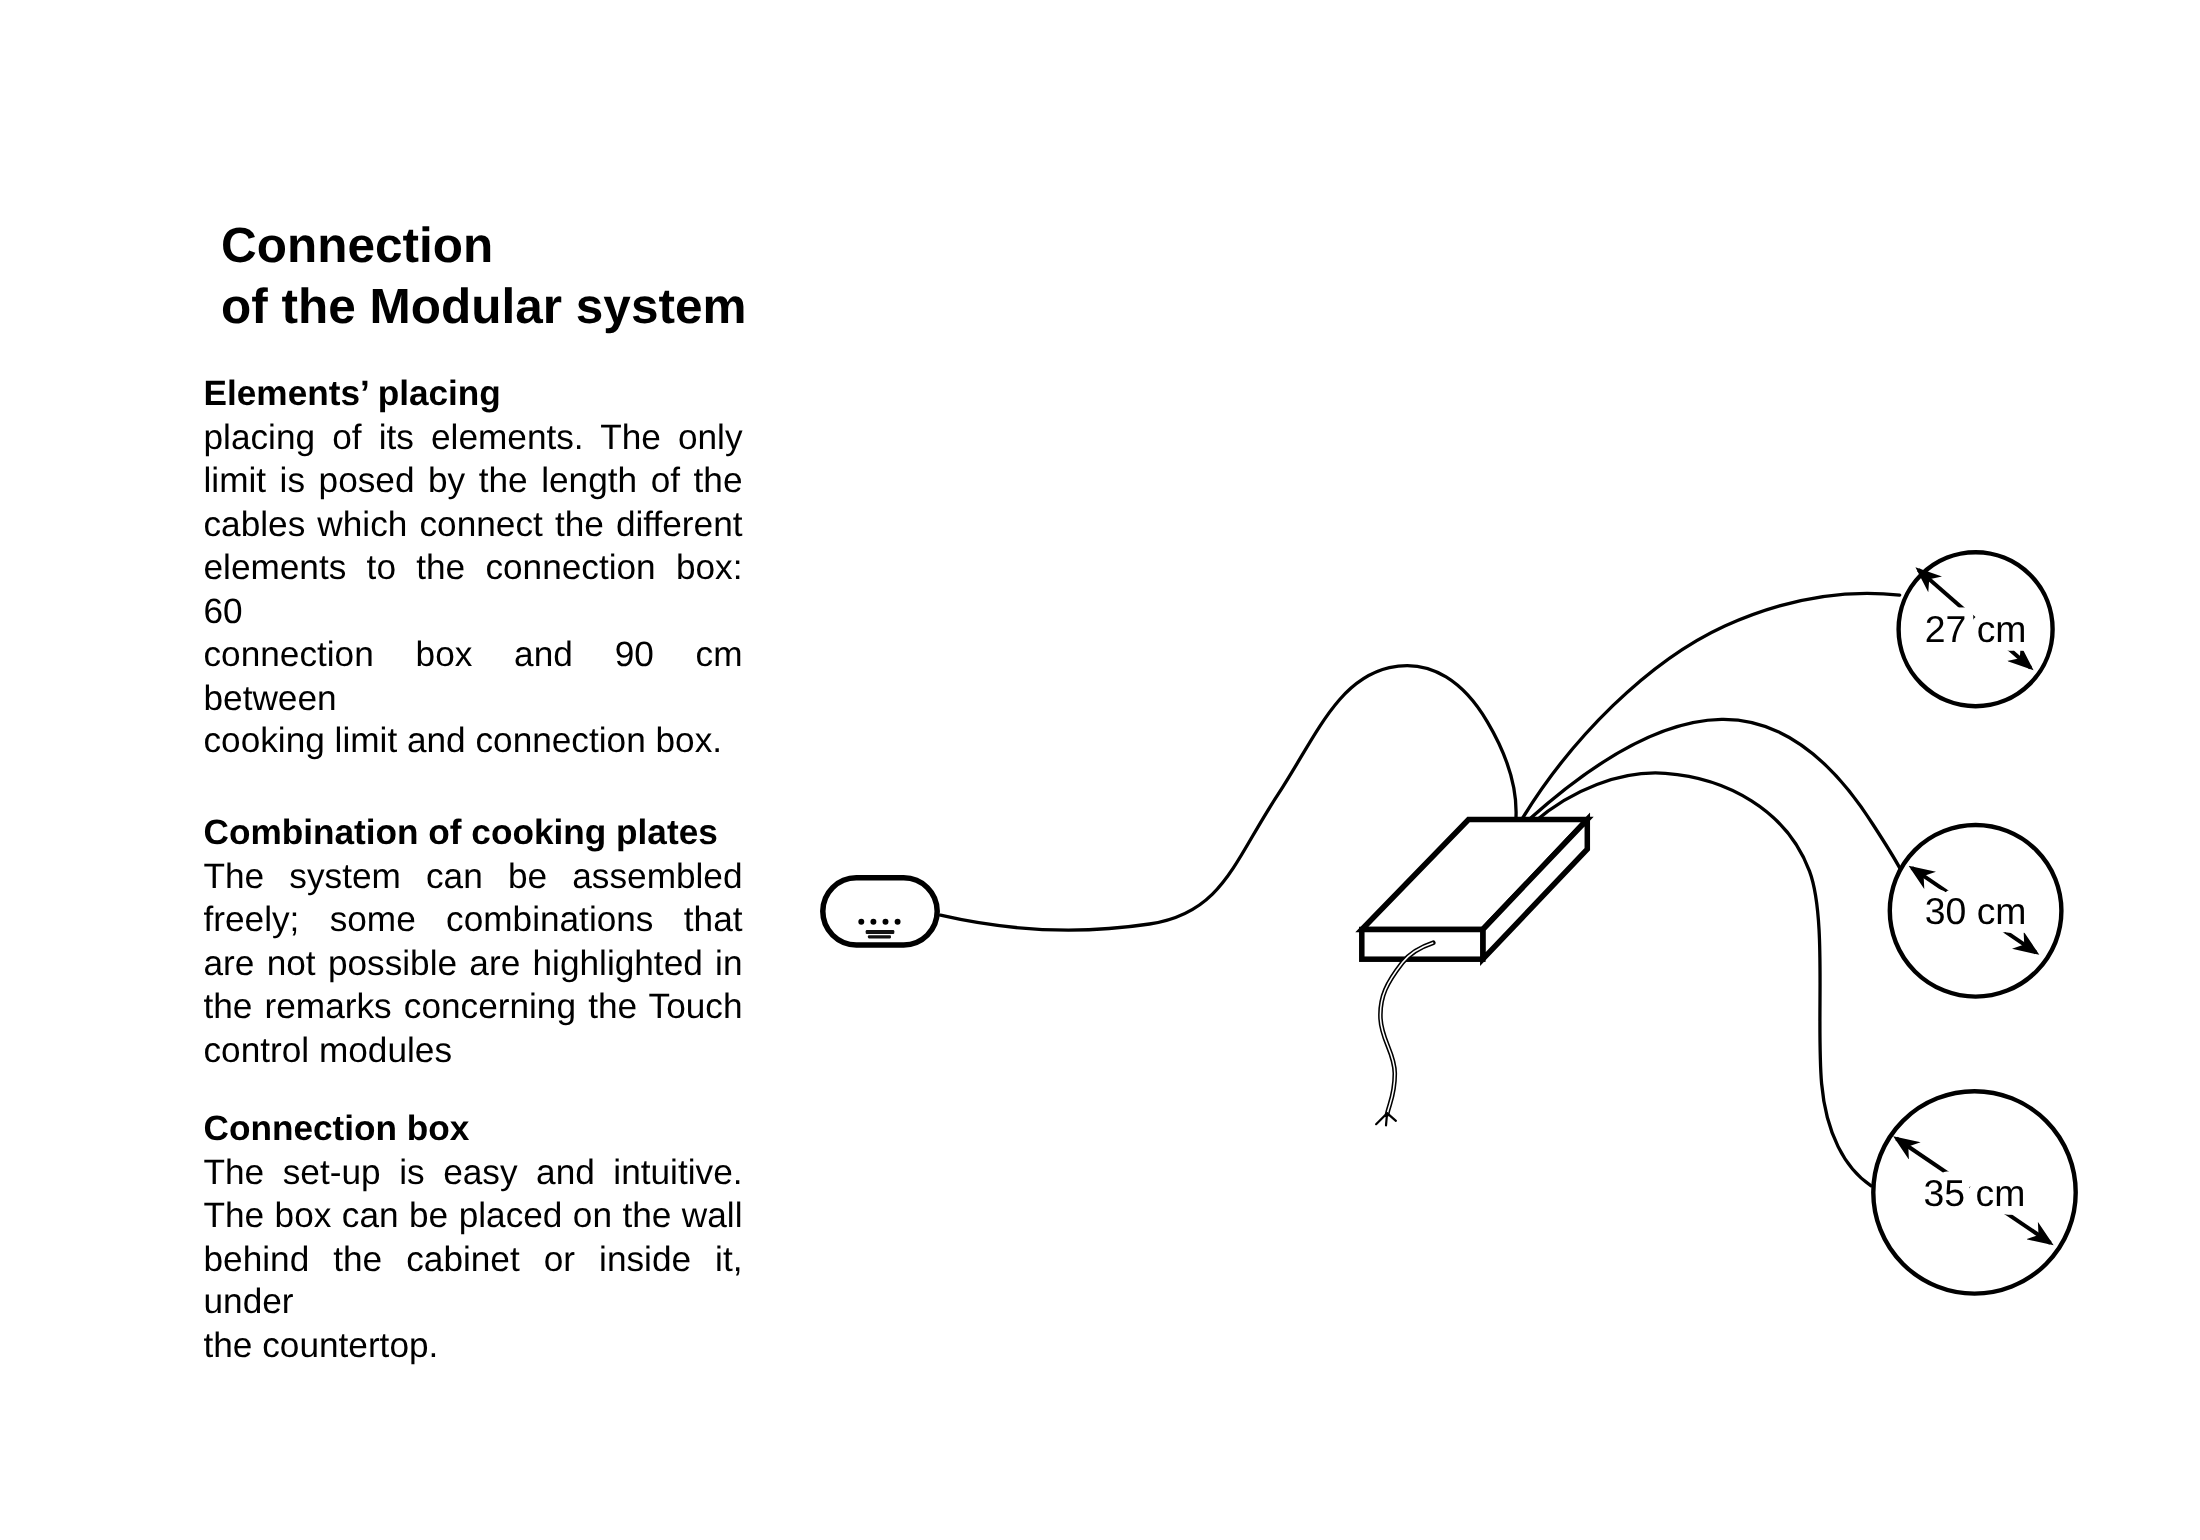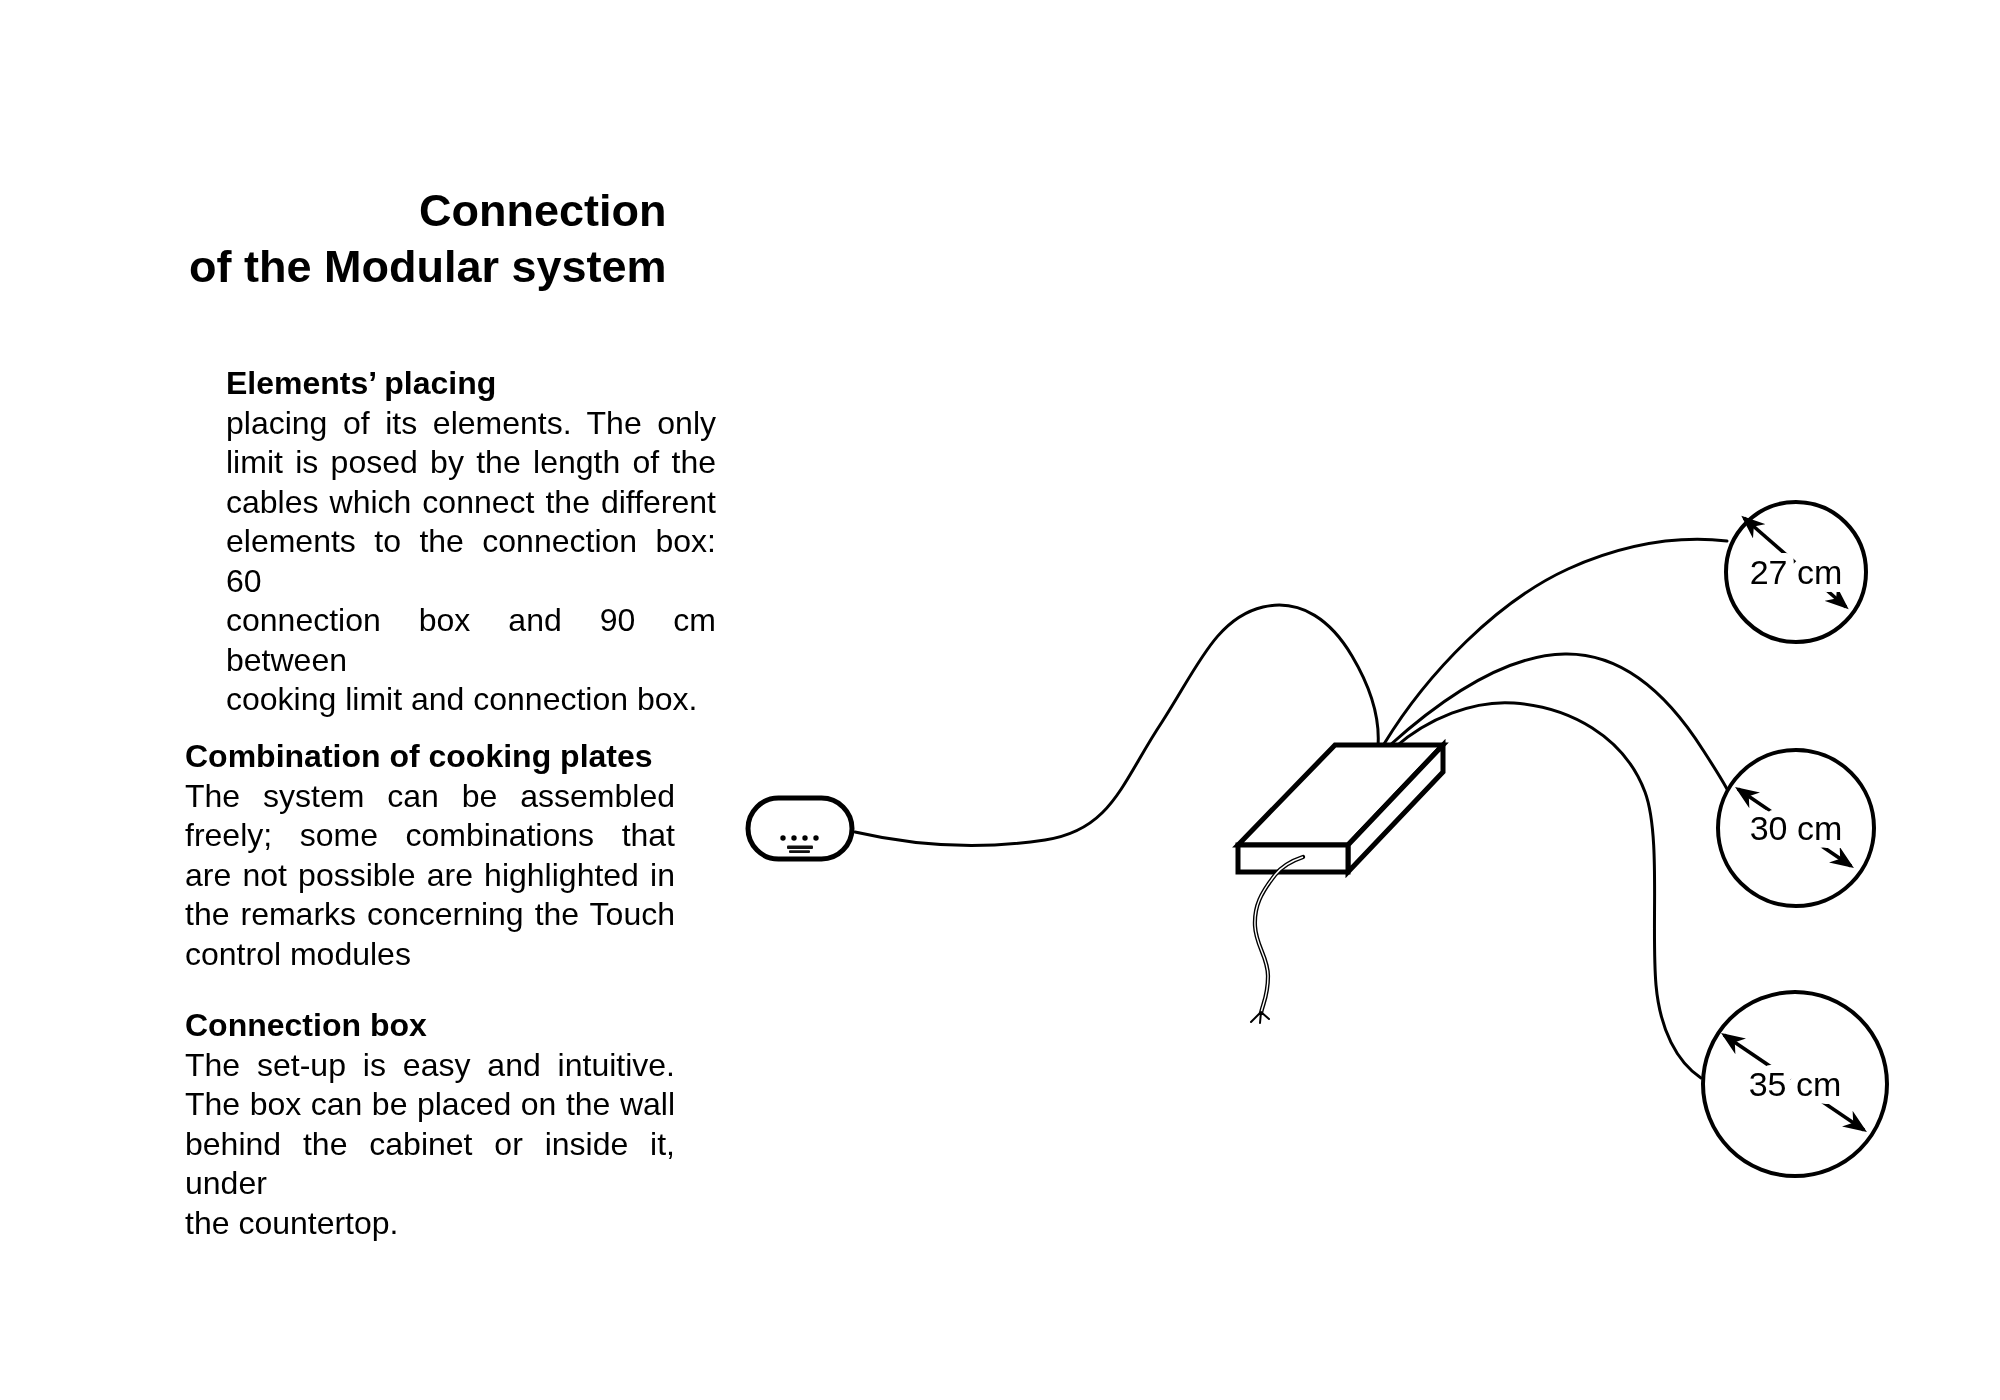--- a/index.html
+++ b/index.html
@@ -4,29 +4,29 @@
 <style>
   html,body{margin:0;padding:0;background:#ffffff;}
   body{width:2000px;height:1400px;}
   .page{
     position:relative;width:2000px;height:1400px;background:#ffffff;
     overflow:hidden;color:#000;
     font-family:"Liberation Sans", sans-serif;
     -webkit-font-smoothing:antialiased;
   }
   .title{
-    position:absolute;left:185px;top:179px;margin:4px;
-    font-size:45px;line-height:56px;font-weight:700;white-space:nowrap;text-align:right;
+    position:absolute;left:185px;top:179px;margin:16px;
+    font-size:45px;line-height:56px;font-weight:700;white-space:nowrap;
   }
   .title .tl{display:block;}
   .sec{
     position:absolute;left:185px;width:490px;
     font-size:32px;line-height:39.5px;
   }
-  .s0{top:364px;margin-left:41px;}
+  .s0{top:338px;}
   .s1{top:737px;}
   .s2{top:1006px;}
   .h{font-weight:700;white-space:nowrap;}
   .ln{text-align:justify;text-align-last:justify;}
   .ln.last{text-align-last:left;}
   svg.diagram{position:absolute;left:0;top:0;}
   .cable{fill:none;stroke:#000;stroke-width:3px;stroke-linecap:round;}
   .shape{fill:#ffffff;stroke:#000;}
   .lbl{
     font-family:"Liberation Sans", sans-serif;

